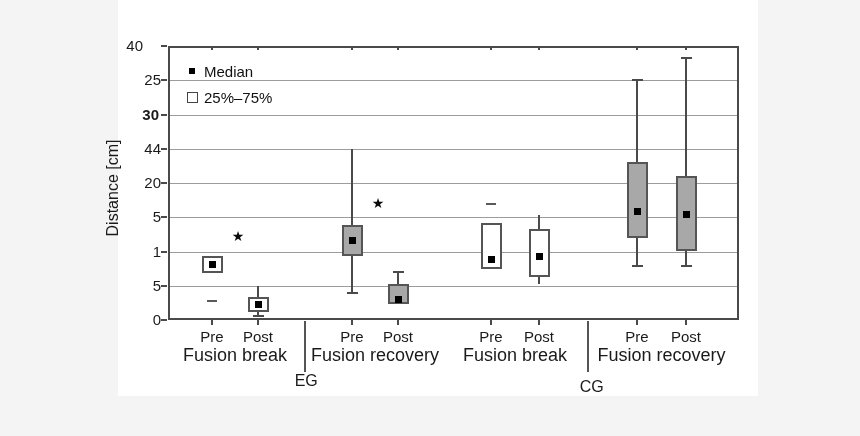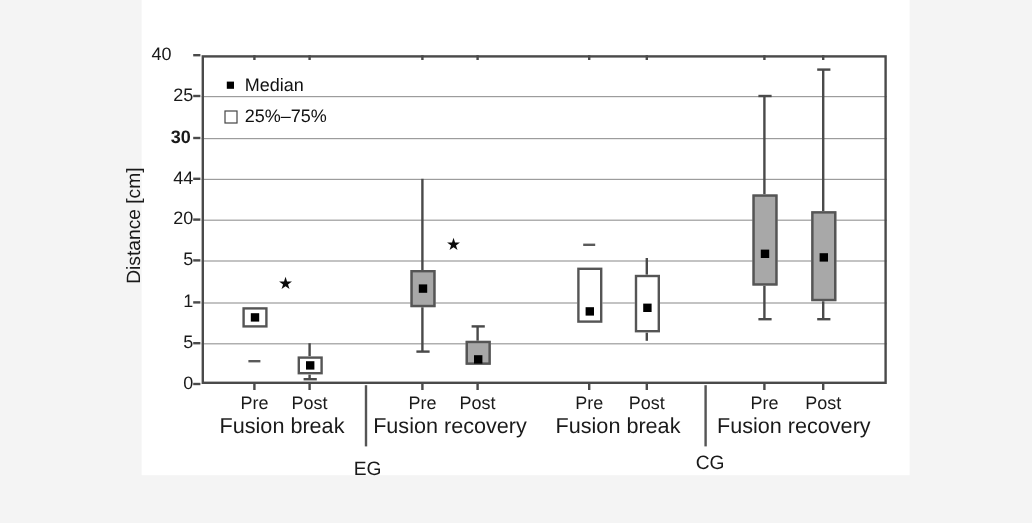--- a/index.html
+++ b/index.html
@@ -87,21 +87,21 @@
       <div class="abs xtick-mark" style="left: 351px; top: 46px; height: 4px;"></div>
       <div class="abs whisker-line" style="left: 397px; top: 272.05px; height: 11.645px;"></div>
       <div class="abs whisker-cap" style="left: 392.5px; top: 271.05px; width: 11px;"></div>
       <div class="abs boxrect" style="left: 387.5px; top: 283.695px; width: 21px; height: 20.55px; background: rgb(168, 168, 168);"></div>
       <div class="abs median-marker" style="left: 394.5px; top: 295.95px;"></div>
       <div class="abs xcol-label" style="left: 368px; top: 328px; width: 60px;">Post</div>
       <div class="abs xtick-mark" style="left: 397px; top: 320px; height: 5px;"></div>
       <div class="abs xtick-mark" style="left: 397px; top: 46px; height: 4px;"></div>
       <div class="abs star" style="left: 370px; top: 194.865px;">★</div>
       <div class="abs cond-label" style="left: 300px; top: 347px; width: 150px;">Fusion recovery</div>
-      <div class="abs group-label" style="left: 266.25px; top: 383px; width: 80px;">EG</div>
+      <div class="abs group-label" style="left: 266.25px; top: 372px; width: 80px;">EG</div>
       <div class="abs lone-dash" style="left: 486px; top: 203.235px; width: 10px;"></div>
       <div class="abs boxrect" style="left: 480.5px; top: 222.73px; width: 21px; height: 46.58px; background: rgb(255, 255, 255);"></div>
       <div class="abs median-marker" style="left: 487.5px; top: 256.22px;"></div>
       <div class="abs xcol-label" style="left: 461px; top: 328px; width: 60px;">Pre</div>
       <div class="abs xtick-mark" style="left: 490px; top: 320px; height: 5px;"></div>
       <div class="abs xtick-mark" style="left: 490px; top: 46px; height: 4px;"></div>
       <div class="abs whisker-line" style="left: 538px; top: 214.51px; height: 14.385px;"></div>
       <div class="abs whisker-line" style="left: 538px; top: 276.845px; height: 7.535px;"></div>
       <div class="abs boxrect" style="left: 528.5px; top: 228.895px; width: 21px; height: 47.95px; background: rgb(255, 255, 255);"></div>
       <div class="abs median-marker" style="left: 535.5px; top: 253.48px;"></div>

